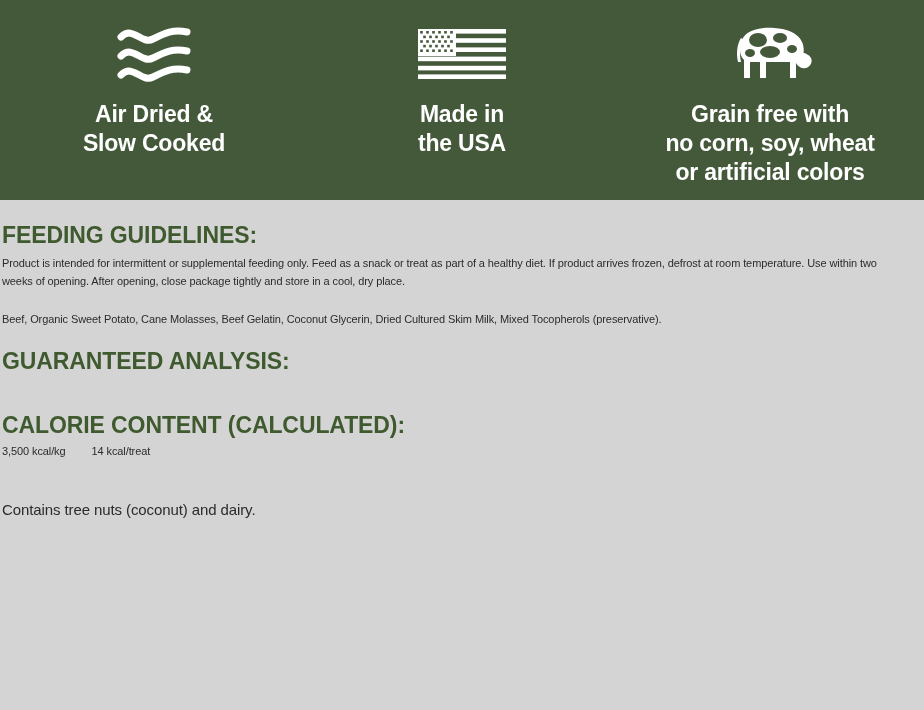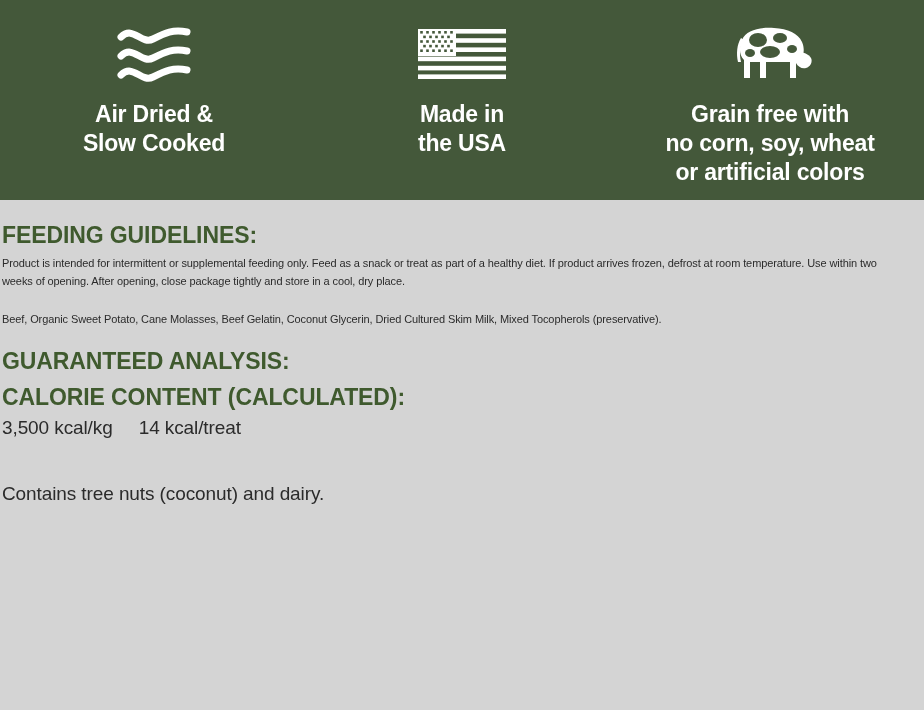--- a/index.html
+++ b/index.html
@@ -71,37 +71,37 @@
   }
   .section-body {
     color: #2b2b2b;
     font-size: 11px;
     line-height: 1.62;
     margin: 0;
     letter-spacing: -0.1px;
   }
   .calorie-line {
     color: #2b2b2b;
-    font-size: 19px;
+    font-size: 11px;
     margin: 0;
     letter-spacing: -0.1px;
   }
   .calorie-line .gap {
     display: inline-block;
     width: 26px;
   }
   #allergen-note {
     margin-top: 44px;
     color: #2b2b2b;
-    font-size: 19px;
+    font-size: 15px;
     letter-spacing: -0.1px;
   }
   #feeding-section { margin-bottom: 20px; }
   #ingredients-section { margin-bottom: 20px; }
-  #analysis-section { margin-bottom: 9px; }
+  #analysis-section { margin-bottom: 37px; }
   #calorie-section { margin-bottom: 12px; }
 </style>
 </head>
 <body>
 
 <div id="label-panel">
 
   <div id="feature-band">
 
     <div class="feature">

